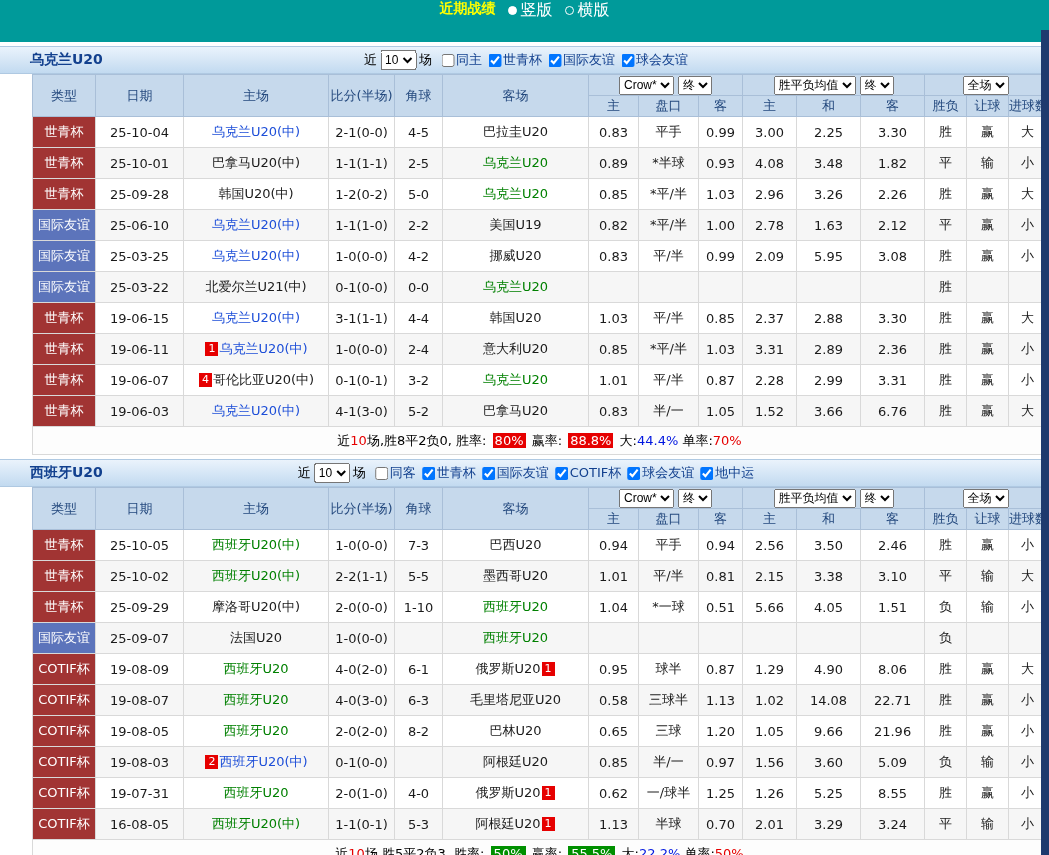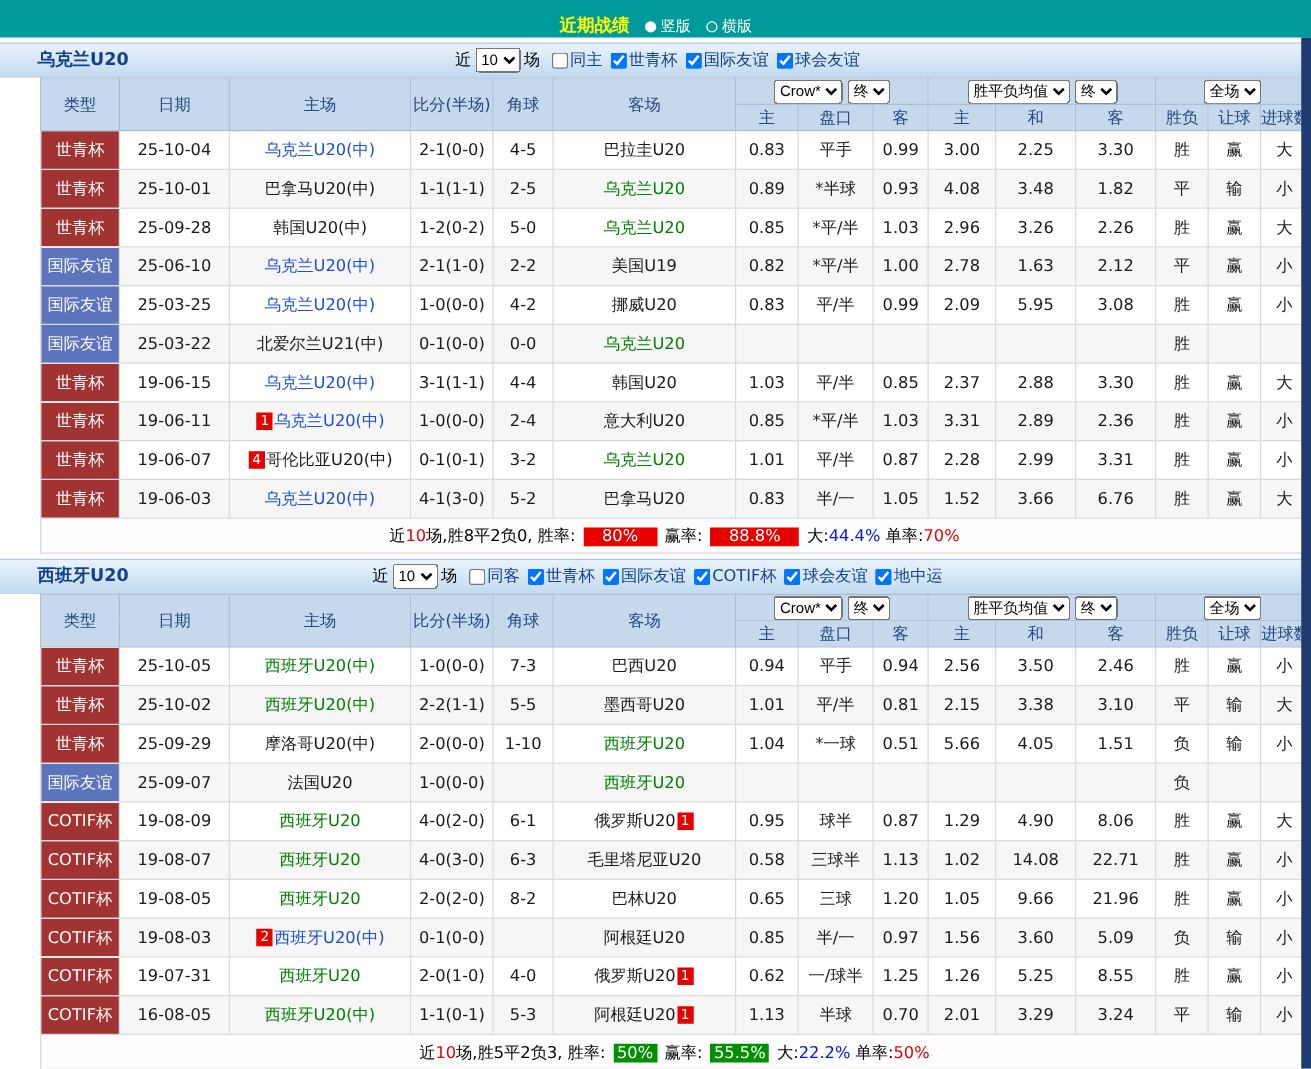--- a/index.html
+++ b/index.html
@@ -1,20 +1,20 @@
 <!DOCTYPE html>
 <html><head>
 <meta charset="utf-8">
 <style>
   *{box-sizing:border-box;margin:0;padding:0}
   html,body{width:1049px;height:855px;overflow:hidden}
   body{font-family:"DejaVu Sans","Liberation Sans",sans-serif;background:#fff;position:relative;font-size:13px}
-  .topbar{height:30px;background:#009A9A;display:flex;align-items:flex-end;justify-content:center;gap:12px}
+  .topbar{height:42px;background:#009A9A;display:flex;align-items:flex-start;justify-content:center;gap:12px}
   .tb-title{color:#FFFF00;font-weight:bold;font-size:14px}
-  .tb-radio{display:flex;align-items:center;gap:4px;color:#fff;font-size:12px;cursor:pointer}
+  .tb-radio{display:flex;align-items:center;gap:4px;color:#fff;font-size:16px;cursor:pointer}
   .dot{width:9px;height:9px;border:1px solid #fff;border-radius:50%;display:inline-block;background:transparent}
   .dot.filled{background:#fff}
   .secbar{height:28px;margin-top:4px;background:linear-gradient(#EAF3FC,#C2DAF0);display:flex;align-items:center;padding-left:30px;border-top:1px solid #AFC9E2;border-bottom:1px solid #AFC9E2;position:relative}
   .teamname{color:#12408E;font-weight:bold;font-size:14px}
   .filters{position:absolute;left:50%;transform:translateX(-50%);display:flex;align-items:center;white-space:nowrap;font-size:13px}
   .f-black{color:#000;margin:0 3px}
   .countsel{font-size:12px;height:20px}
   .cbwrap{display:flex;align-items:center;margin-left:6px;cursor:pointer}
   .cbwrap input{width:13px;height:13px;margin-right:2px}
   .cbl{color:#12408E}
@@ -26,21 +26,21 @@
   table.grid tbody tr:nth-child(even) td{background:#F6F6F6}
   td.wc{background:#A13433 !important;color:#fff !important}
   td.fr{background:#5C74BB !important;color:#fff !important}
   .c-r{color:#1d4ed8}.c-g{color:#008000}.c-b{color:#0016E0}.c-k{color:#1a1a1a}
   td.c-r{color:#E60000}td.c-g{color:#008000}td.c-b{color:#0016E0}
   .badge{display:inline-block;min-width:13px;height:14px;line-height:14px;background:#E60000;color:#fff;font-size:11px;padding:0 1px;margin:0 1px;vertical-align:1px}
   tfoot td.summary{height:28px;background:#FDFDFD;font-size:13px}
   .seg-p{color:#000}
   .seg-rt{color:#E60000}
   .seg-bt{color:#0016E0}
-  .seg-rb{background:#E60000;color:#fff;padding:0 15px;margin:0 2px}
+  .seg-rb{background:#E60000;color:#fff;padding:0 2px;margin:0 2px}
   .seg-gb{background:#009000;color:#fff;padding:0 3px;margin:0 2px}
   .rstrip{position:absolute;top:30px;right:0;width:8px;height:825px;background:#1E3A6E}
 </style>
 </head>
 <body>
 
 <div class="topbar">
   <span class="tb-title">近期战绩</span>
   <label class="tb-radio">
     <span class="dot filled"></span>
@@ -168,21 +168,21 @@
           <td>3.26</td>
           <td>2.26</td>
           <td class="c-r">胜</td>
           <td class="c-r">赢</td>
           <td class="c-r">大</td>
         </tr>
         <tr>
           <td class="fr">国际友谊</td>
           <td>25-06-10</td>
           <td><span class="c-r">乌克兰U20(中)</span></td>
-          <td class="c-r">2-1(1-0)</td>
+          <td class="c-r">1-1(1-0)</td>
           <td>2-2</td>
           <td><span class="c-k">美国U19</span></td>
           <td>0.82</td>
           <td>*平/半</td>
           <td>1.00</td>
           <td>2.78</td>
           <td>1.63</td>
           <td>2.12</td>
           <td class="c-b">平</td>
           <td class="c-r">赢</td>

